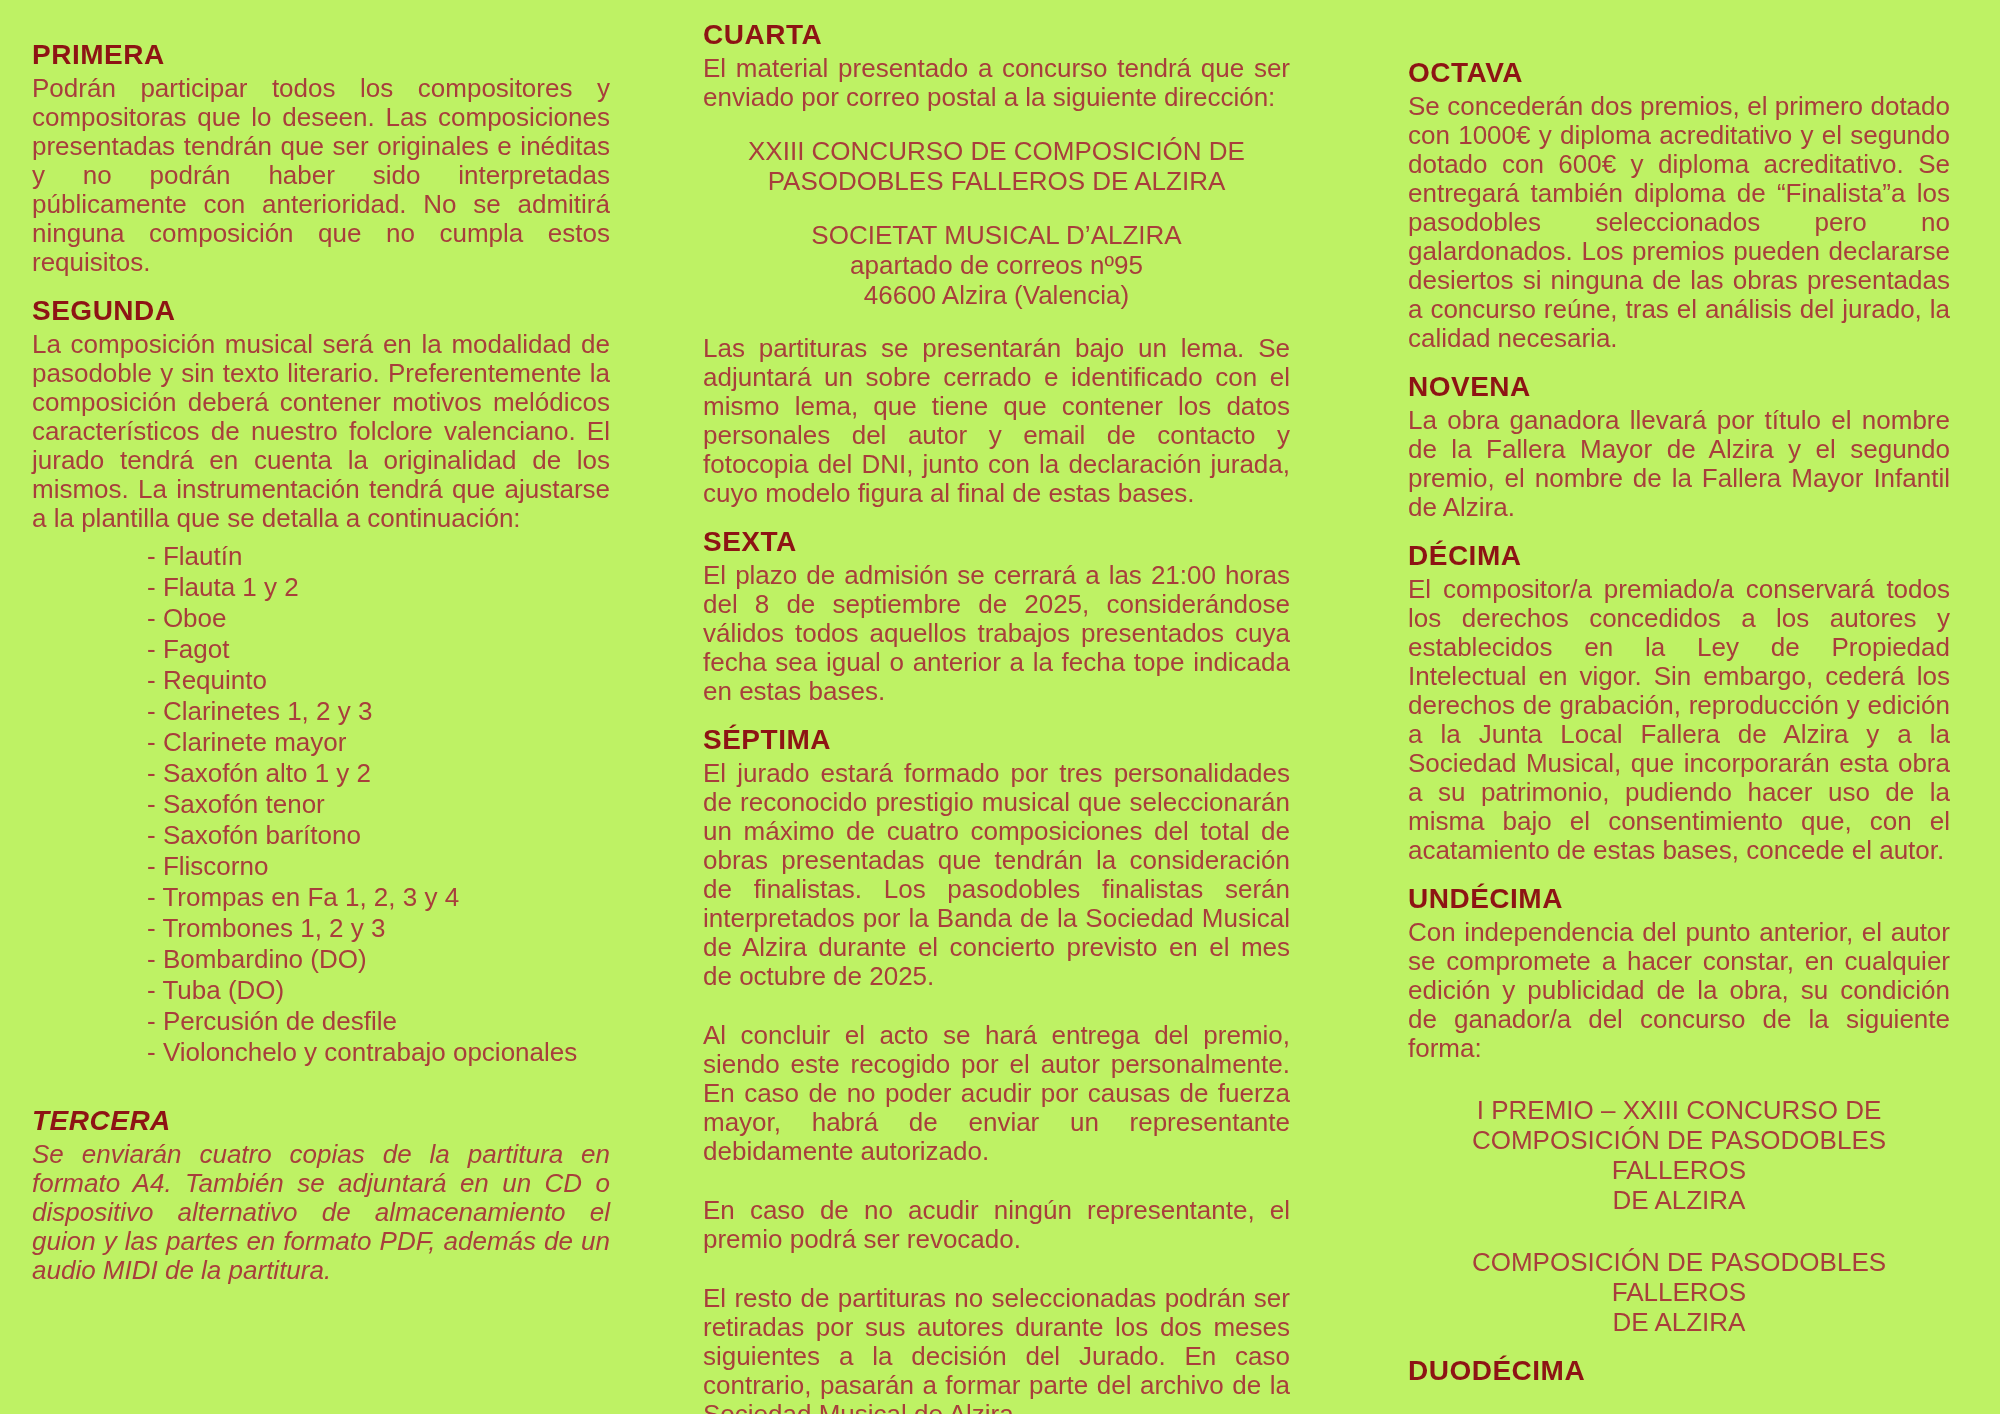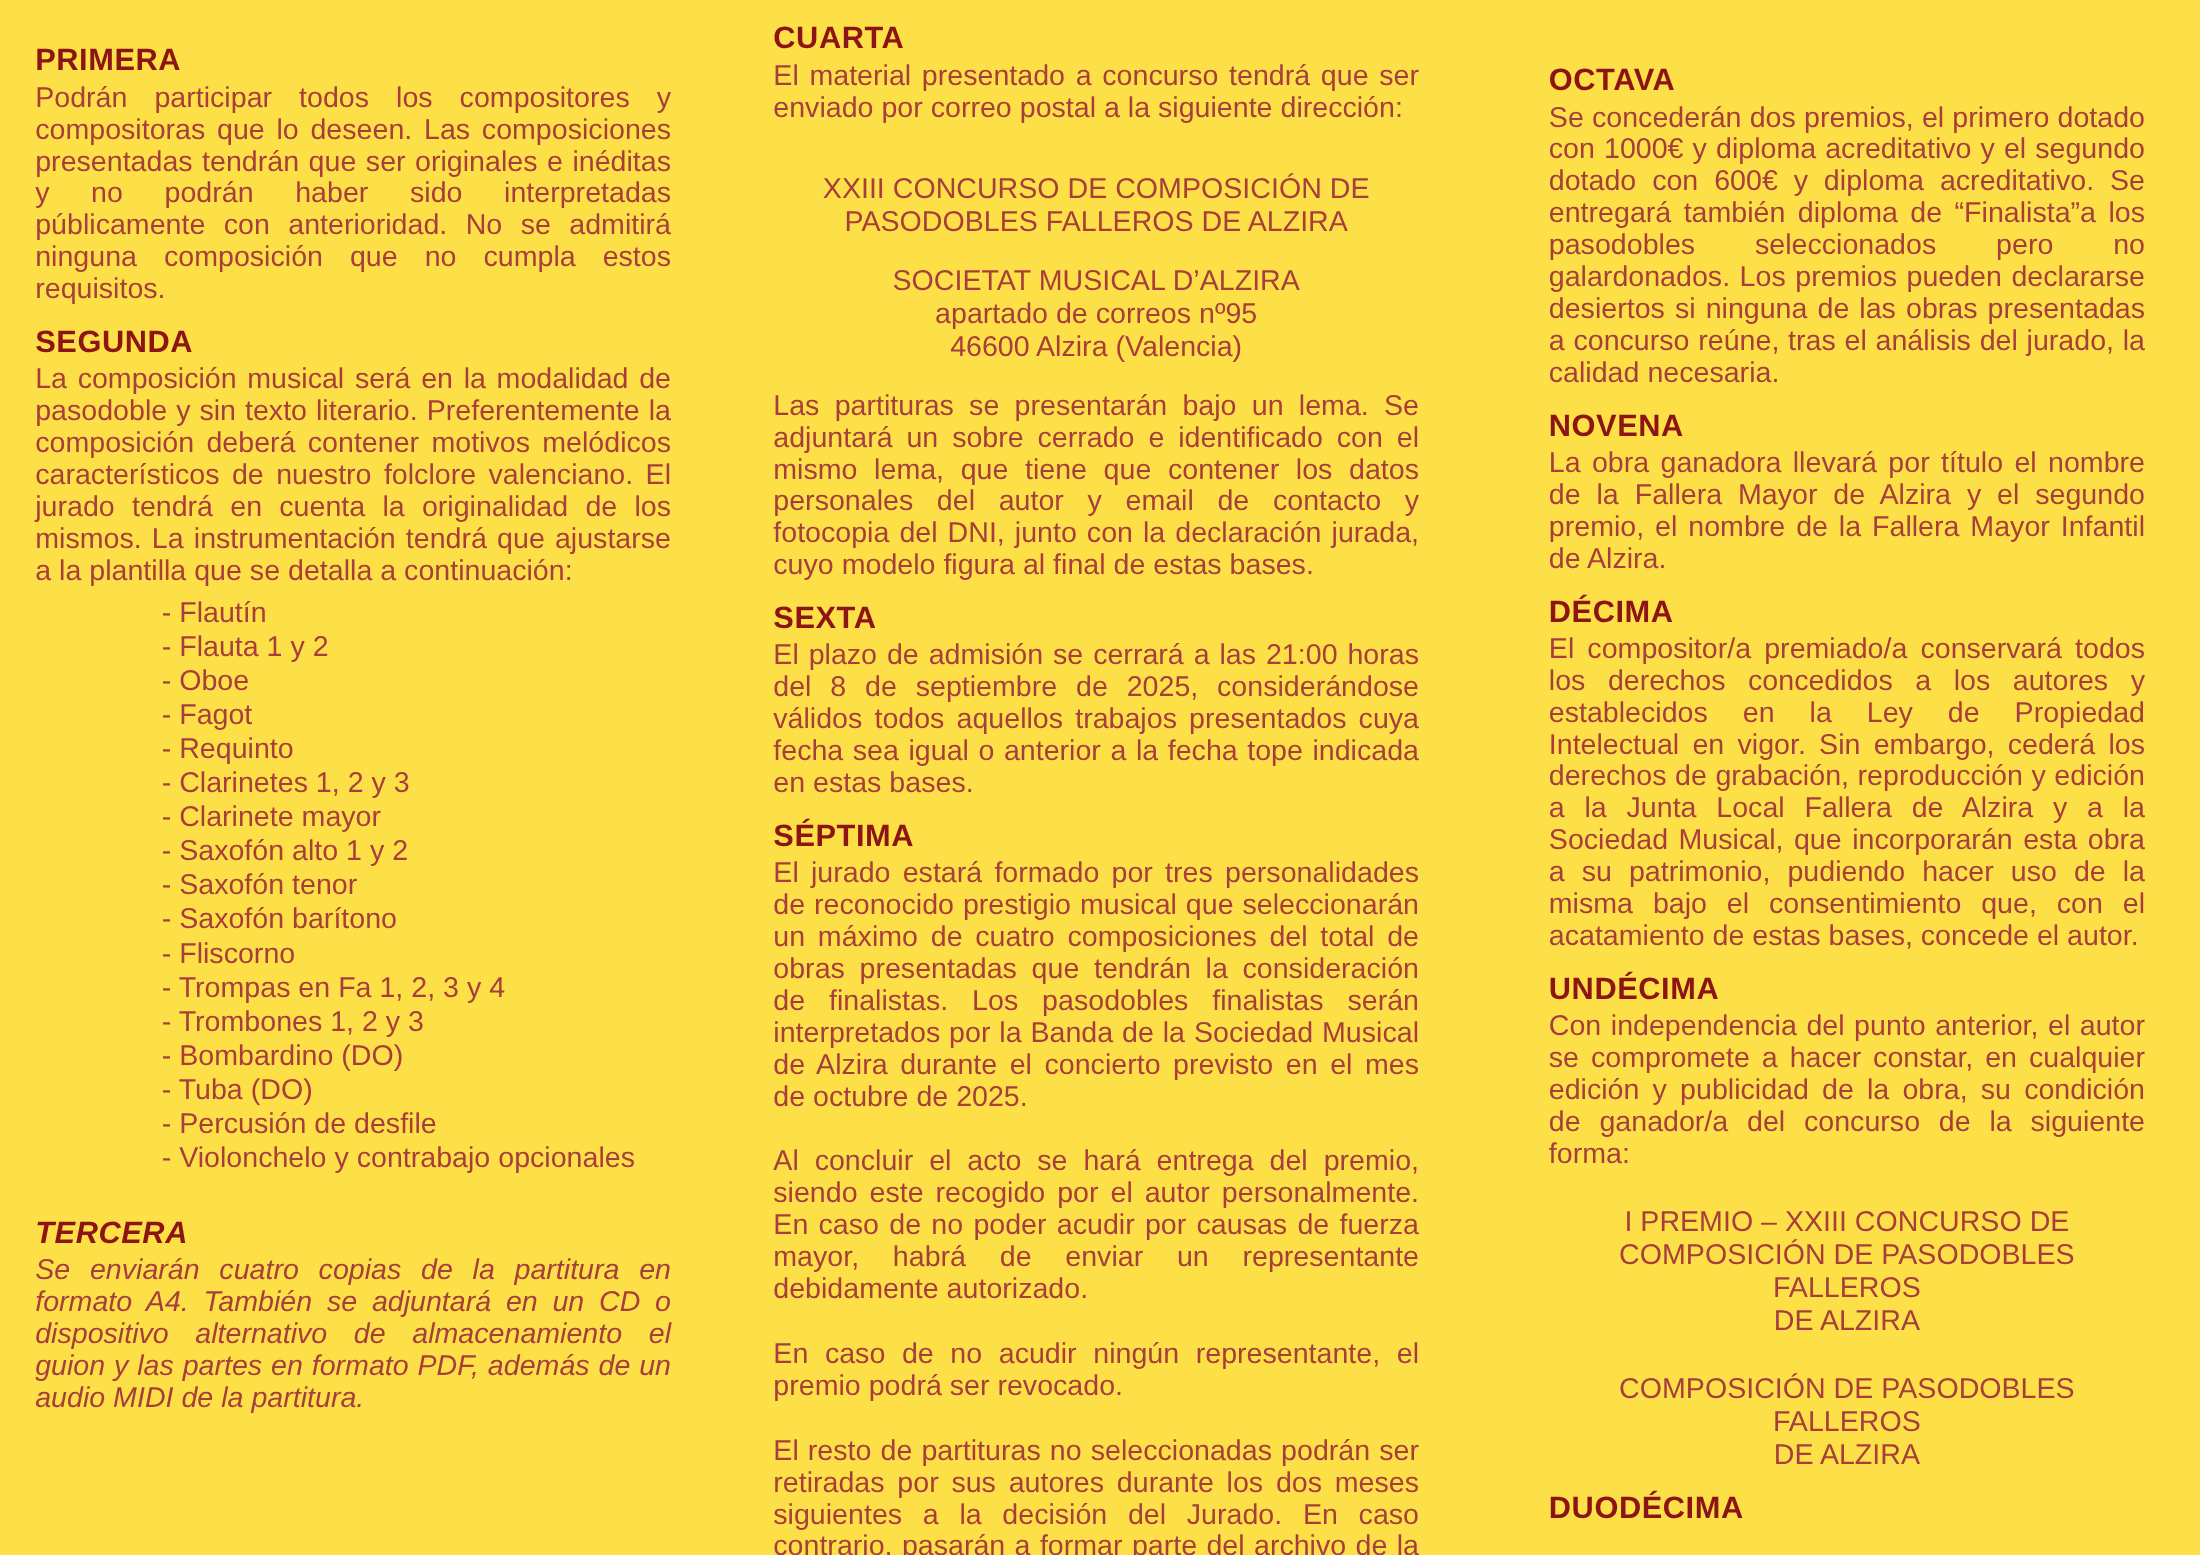--- a/index.html
+++ b/index.html
@@ -1,20 +1,20 @@
 <!DOCTYPE html>
 <html lang="es"><head>
 <meta charset="utf-8">
 <style>
   html, body { margin: 0; padding: 0; background: #ecd4bd; }
   .page {
     position: relative;
     width: 2000px;
     height: 1414px;
-    background: #fde047;
+    background: #bef264;
     font-family: "Liberation Sans", "DejaVu Sans", sans-serif;
     overflow: hidden;
     color: #a83e3c;
   }
   .col {
     position: absolute;
     font-size: 26px;
     line-height: 29px;
     text-align: justify;
     color: #a83e3c;
@@ -39,21 +39,21 @@
     margin-top: 8px;
     padding-left: 115px;
     line-height: 31px;
     text-align: left;
   }
   .sec-tercera { margin-top: 38px; font-style: italic; }
 
   .center-block {
     text-align: center;
     line-height: 30px;
-    margin-top: 44px;
+    margin-top: 24px;
   }
   .center-block.address { margin-top: 24px; }
   .center-block.premio { margin-top: 32px; }
   .sec-cuarta { margin-bottom: 24px; }
 </style>
 </head>
 <body>
 
 <div class="page">
 

